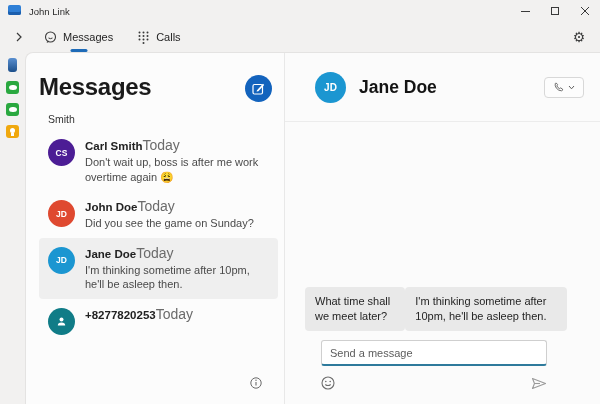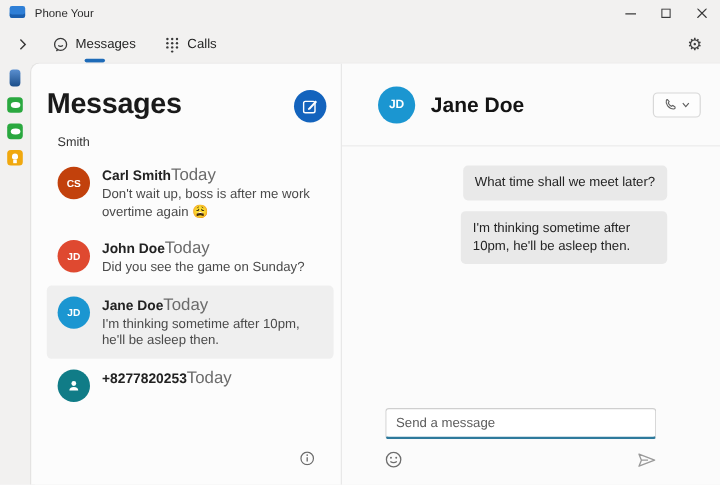--- a/index.html
+++ b/index.html
@@ -52,38 +52,38 @@
   .conv-name { font-size:11.5px; font-weight:700; color:#222; }
   .conv-time { font-size:14px; color:#6b6b6b; }
   .conv-preview { font-size:11px; color:#4a4a4a; line-height:1.32; margin-top:2px; max-width:175px; }
   .info-btn { position:absolute; bottom:11px; right:22px; color:#6b6b6b; }
   
   .chat-panel { flex:1; border-left:1px solid #e8e8e8; position:relative; background:#fbfbfb; display:flex; flex-direction:column; }
   .chat-header { height:69px; display:flex; align-items:center; padding:0 16px 0 30px; border-bottom:1px solid #ececec; }
   .chat-avatar { width:31px; height:31px; border-radius:50%; color:#fff; font-size:10px; font-weight:700; display:flex; align-items:center; justify-content:center; }
   .chat-title { font-size:17.5px; font-weight:700; color:#141414; margin-left:13px; flex:1; }
   .call-btn { width:40px; height:21px; border:1px solid #d8d8d8; border-radius:4px; background:#fdfdfd; display:flex; align-items:center; justify-content:center; gap:4px; color:#5f5f5f; }
-  .messages { flex:1; padding:16px 44px 0 20px; display:flex; flex-direction:column; align-items:flex-end; }
+  .messages { flex:1; padding:16px 33px 0 20px; display:flex; flex-direction:row; align-items:flex-end; }
   .bubble { background:#e9e9e9; border-radius:4px; padding:7px 10px; font-size:11px; line-height:1.35; color:#242424; margin-bottom:9px; max-width:172px; }
   
   .composer { padding:0 53px 6px 36px; }
   .composer input { width:100%; height:26px; font-family:"Liberation Sans", sans-serif; font-size:11px; padding:0 8px; background:#fff; border:1px solid #cfcfcf; border-bottom:2px solid #2e7a9c; border-radius:3px; outline:none; color:#1f1f1f; }
   .composer input::placeholder { color:#5c5c5c; }
   .composer-actions { display:flex; justify-content:space-between; align-items:center; height:30px; margin-top:2px; }
   .icon-btn { display:flex; align-items:center; justify-content:center; color:#6d6d6d; }
   .send-btn { color:#9a9a9a; }
 </style>
 </head>
 <body>
 
 <div class="titlebar">
   <div class="app-logo">
       <div class="screen"></div>
     </div>
-  <div class="titlebar-title">Phone Your</div>
+  <div class="titlebar-title">John Link</div>
   <div class="win-controls">
     <div class="win-btn">
       <svg width="9" height="9" viewBox="0 0 9 9">
           <line x1="0" y1="4.5" x2="9" y2="4.5" stroke="#3a3a3a" stroke-width="1"></line>
         </svg>
     </div>
     <div class="win-btn">
       <svg width="8" height="8" viewBox="0 0 8 8">
           <rect x="0.5" y="0.5" width="7" height="7" fill="none" stroke="#3a3a3a" stroke-width="1"></rect>
         </svg>
@@ -151,21 +151,21 @@
       <div class="compose-btn">
         <svg width="13" height="13" viewBox="0 0 13 13">
             <rect x="1" y="2.5" width="9.5" height="9.5" rx="1.5" fill="none" stroke="#fff" stroke-width="1.2"></rect>
             <path d="M5 8.2 L11 1.8 L12.2 3 L6.4 9.2 L4.6 9.6 Z" fill="#fff"></path>
           </svg>
       </div>
     </div>
     <div class="section-label">Smith</div>
 
     <div class="conv-row">
-      <div class="avatar" style="background-color: #c2410c; text-align: right;">CS</div>
+      <div class="avatar" style="background-color: #4c1d95; text-align: right;">CS</div>
       <div class="conv-body">
         <div class="conv-top">
           <span class="conv-name">Carl Smith</span>
           <span class="conv-time">Today</span>
         </div>
         <div class="conv-preview">Don't wait up, boss is after me work overtime again 😩</div>
       </div>
     </div>
 
     <div class="conv-row">

